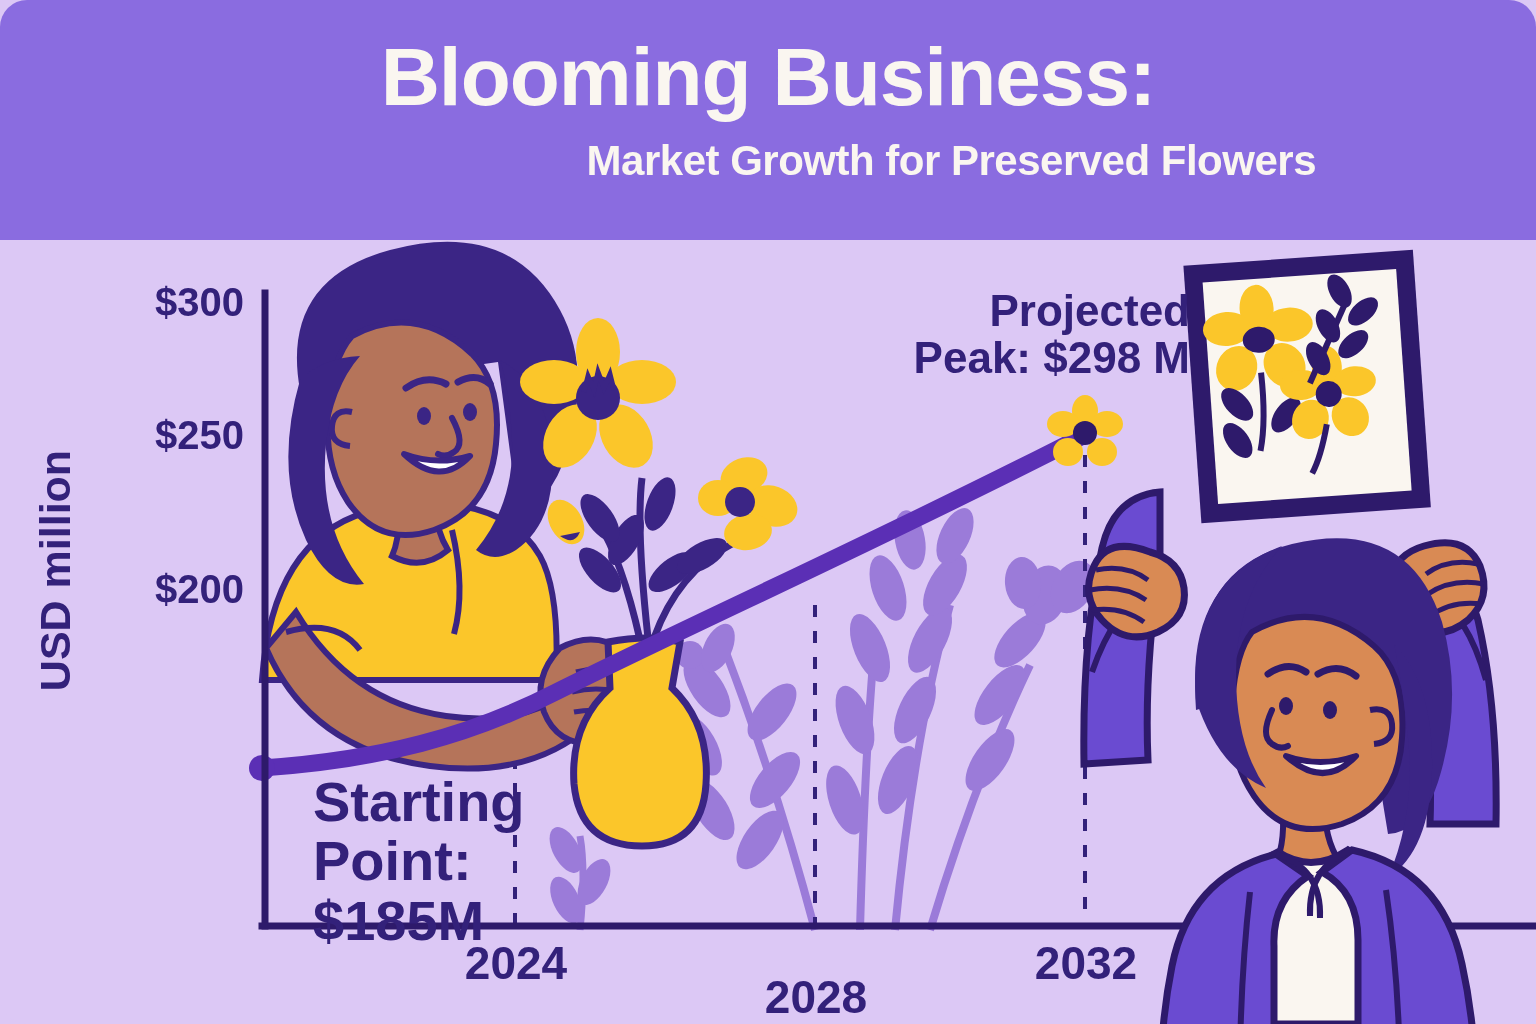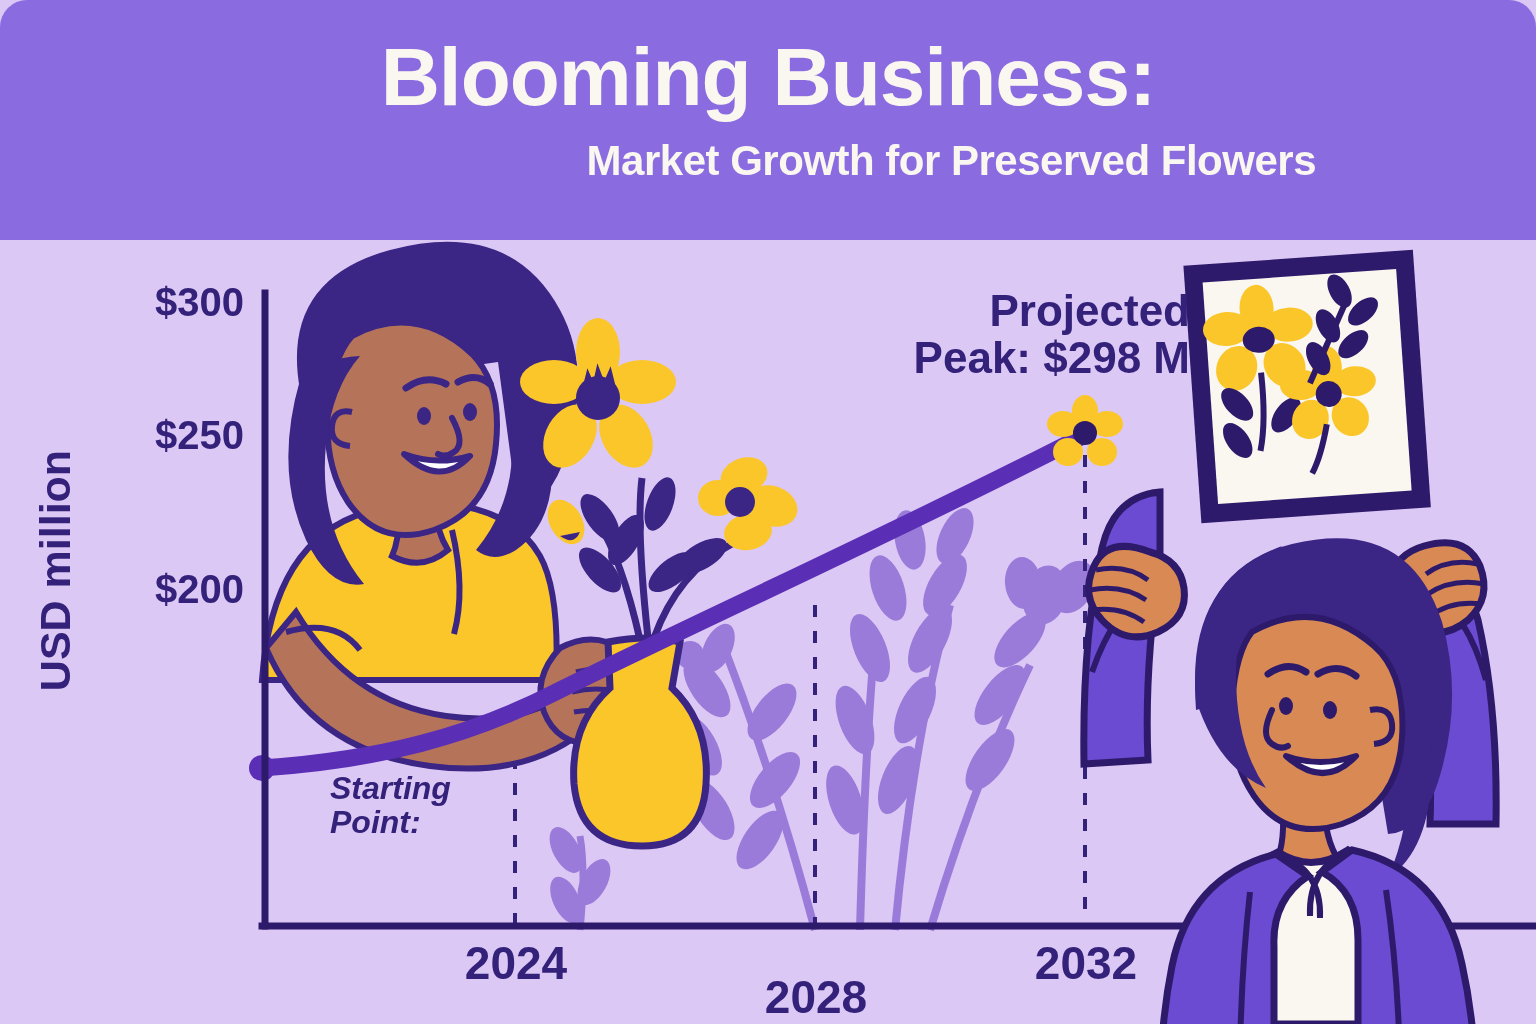--- a/index.html
+++ b/index.html
@@ -46,21 +46,21 @@
     position:absolute;left:-95px;top:546px;width:300px;
     text-align:center;
     font-size:43px;font-weight:bold;color:#33217A;
     transform:rotate(-90deg);transform-origin:center center;
   }
 
   
   .anno{
     position:absolute;font-weight:bold;color:#33217A;line-height:1.06;
   }
-  .anno-start{left:330px;top:772px;font-size:32px;width:230px;font-style:italic;}
+  .anno-start{left:313px;top:772px;font-size:56px;width:230px;}
   .anno-peak{left:880px;top:288px;font-size:44px;width:310px;text-align:right;}
 </style>
 </head>
 <body>
 
 <div id="stage">
 
   <div class="header-band">
     <div class="title-main">Blooming Business:</div>
     <div class="title-sub">Market Growth for Preserved Flowers</div>
@@ -326,20 +326,21 @@
 
   <div class="xtick" style="left:426px;top:936px;">2024</div>
   <div class="xtick" style="left:726px;top:970px;">2028</div>
   <div class="xtick" style="left:996px;top:936px;">2032</div>
 
   <div class="yaxis-title">USD million</div>
 
   <div class="anno anno-start">
     <div>Starting</div>
     <div>Point:</div>
+    <div>$185M</div>
   </div>
 
   <div class="anno anno-peak">
     <div>Projected</div>
     <div>Peak: $298 M</div>
   </div>
 
 </div>
 
 </body></html>

